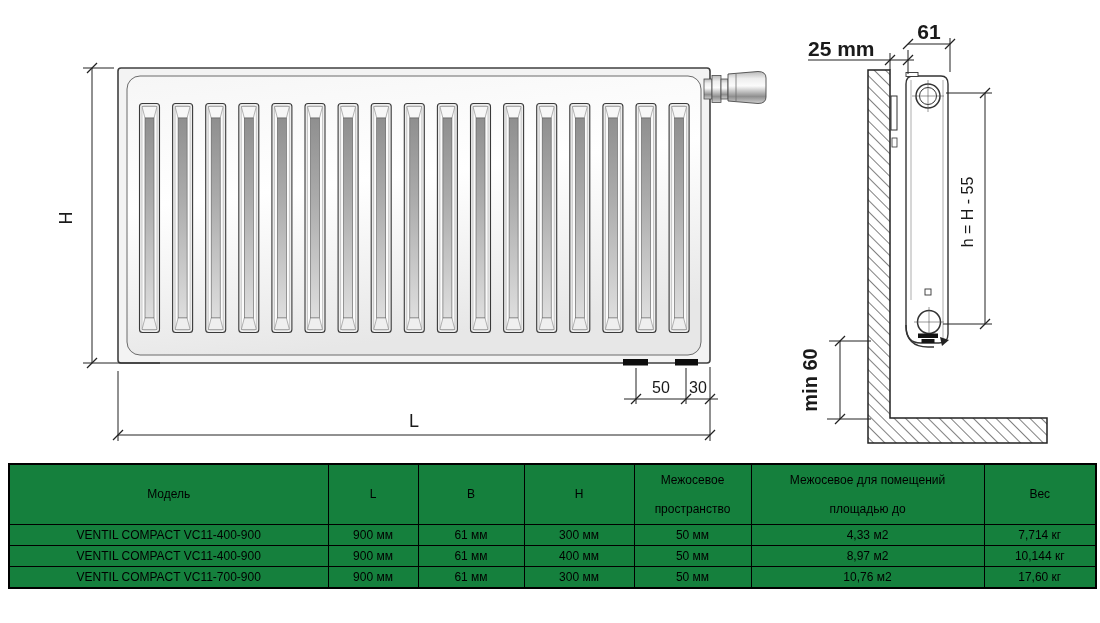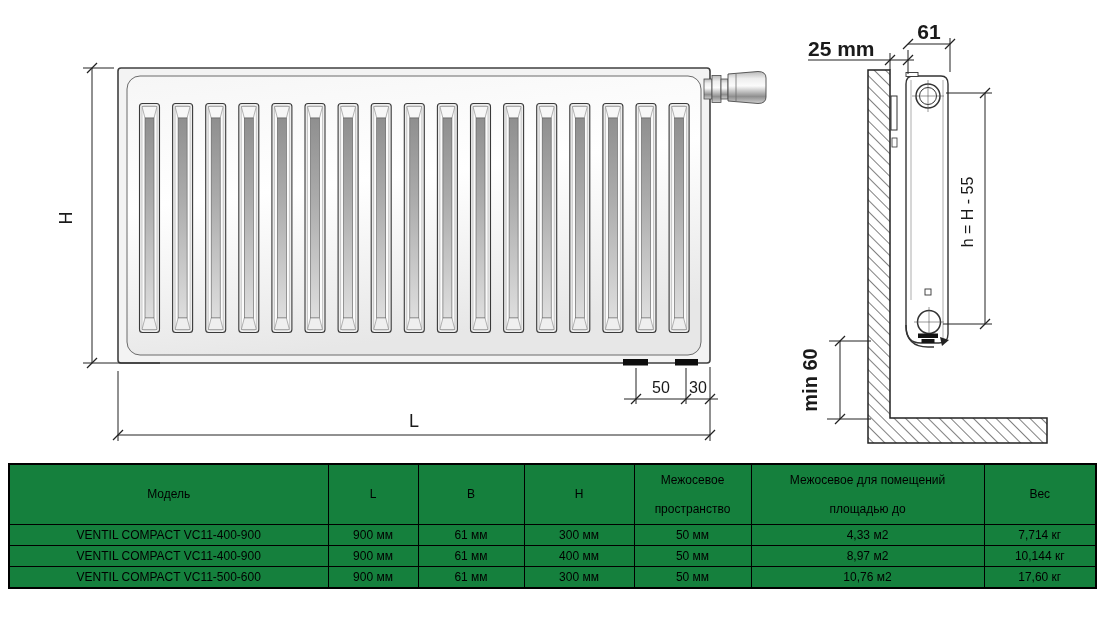--- a/index.html
+++ b/index.html
@@ -218,21 +218,21 @@
       <tr>
         <td>VENTIL COMPACT VC11-400-900</td>
         <td>900 мм</td>
         <td>61 мм</td>
         <td>400 мм</td>
         <td>50 мм</td>
         <td>8,97 м2</td>
         <td>10,144 кг</td>
       </tr>
       <tr>
-        <td>VENTIL COMPACT VC11-500-600</td>
+        <td>VENTIL COMPACT VC11-700-900</td>
         <td>900 мм</td>
         <td>61 мм</td>
         <td>300 мм</td>
         <td>50 мм</td>
         <td>10,76 м2</td>
         <td>17,60 кг</td>
       </tr>
     </tbody>
   </table>
 </div>

